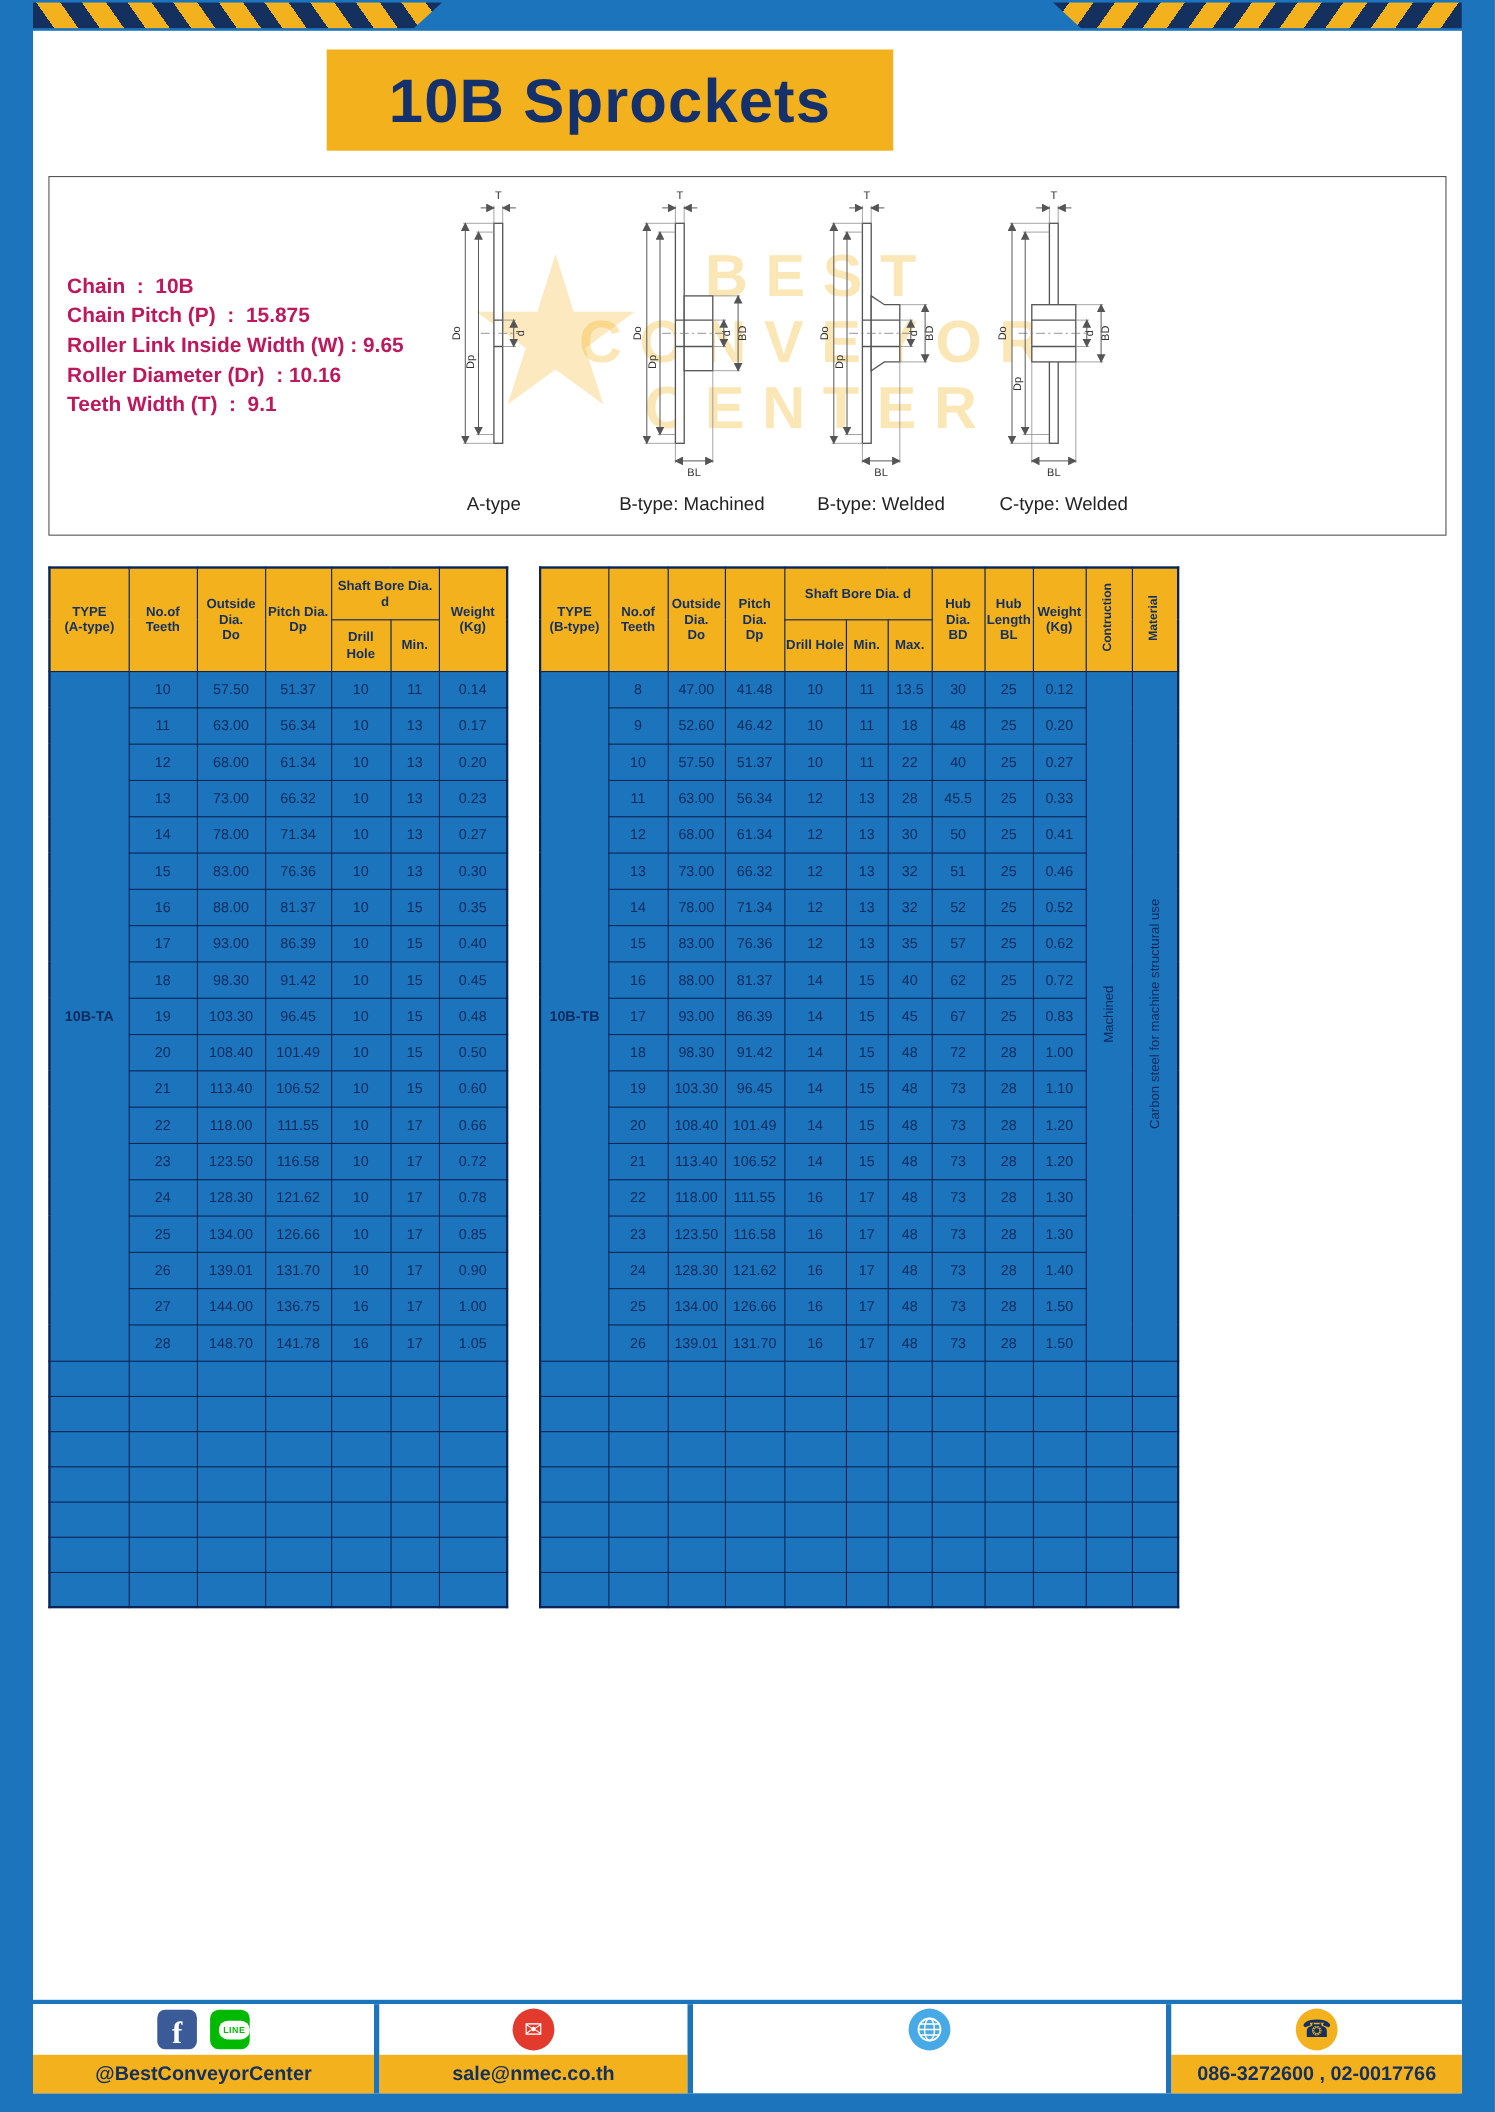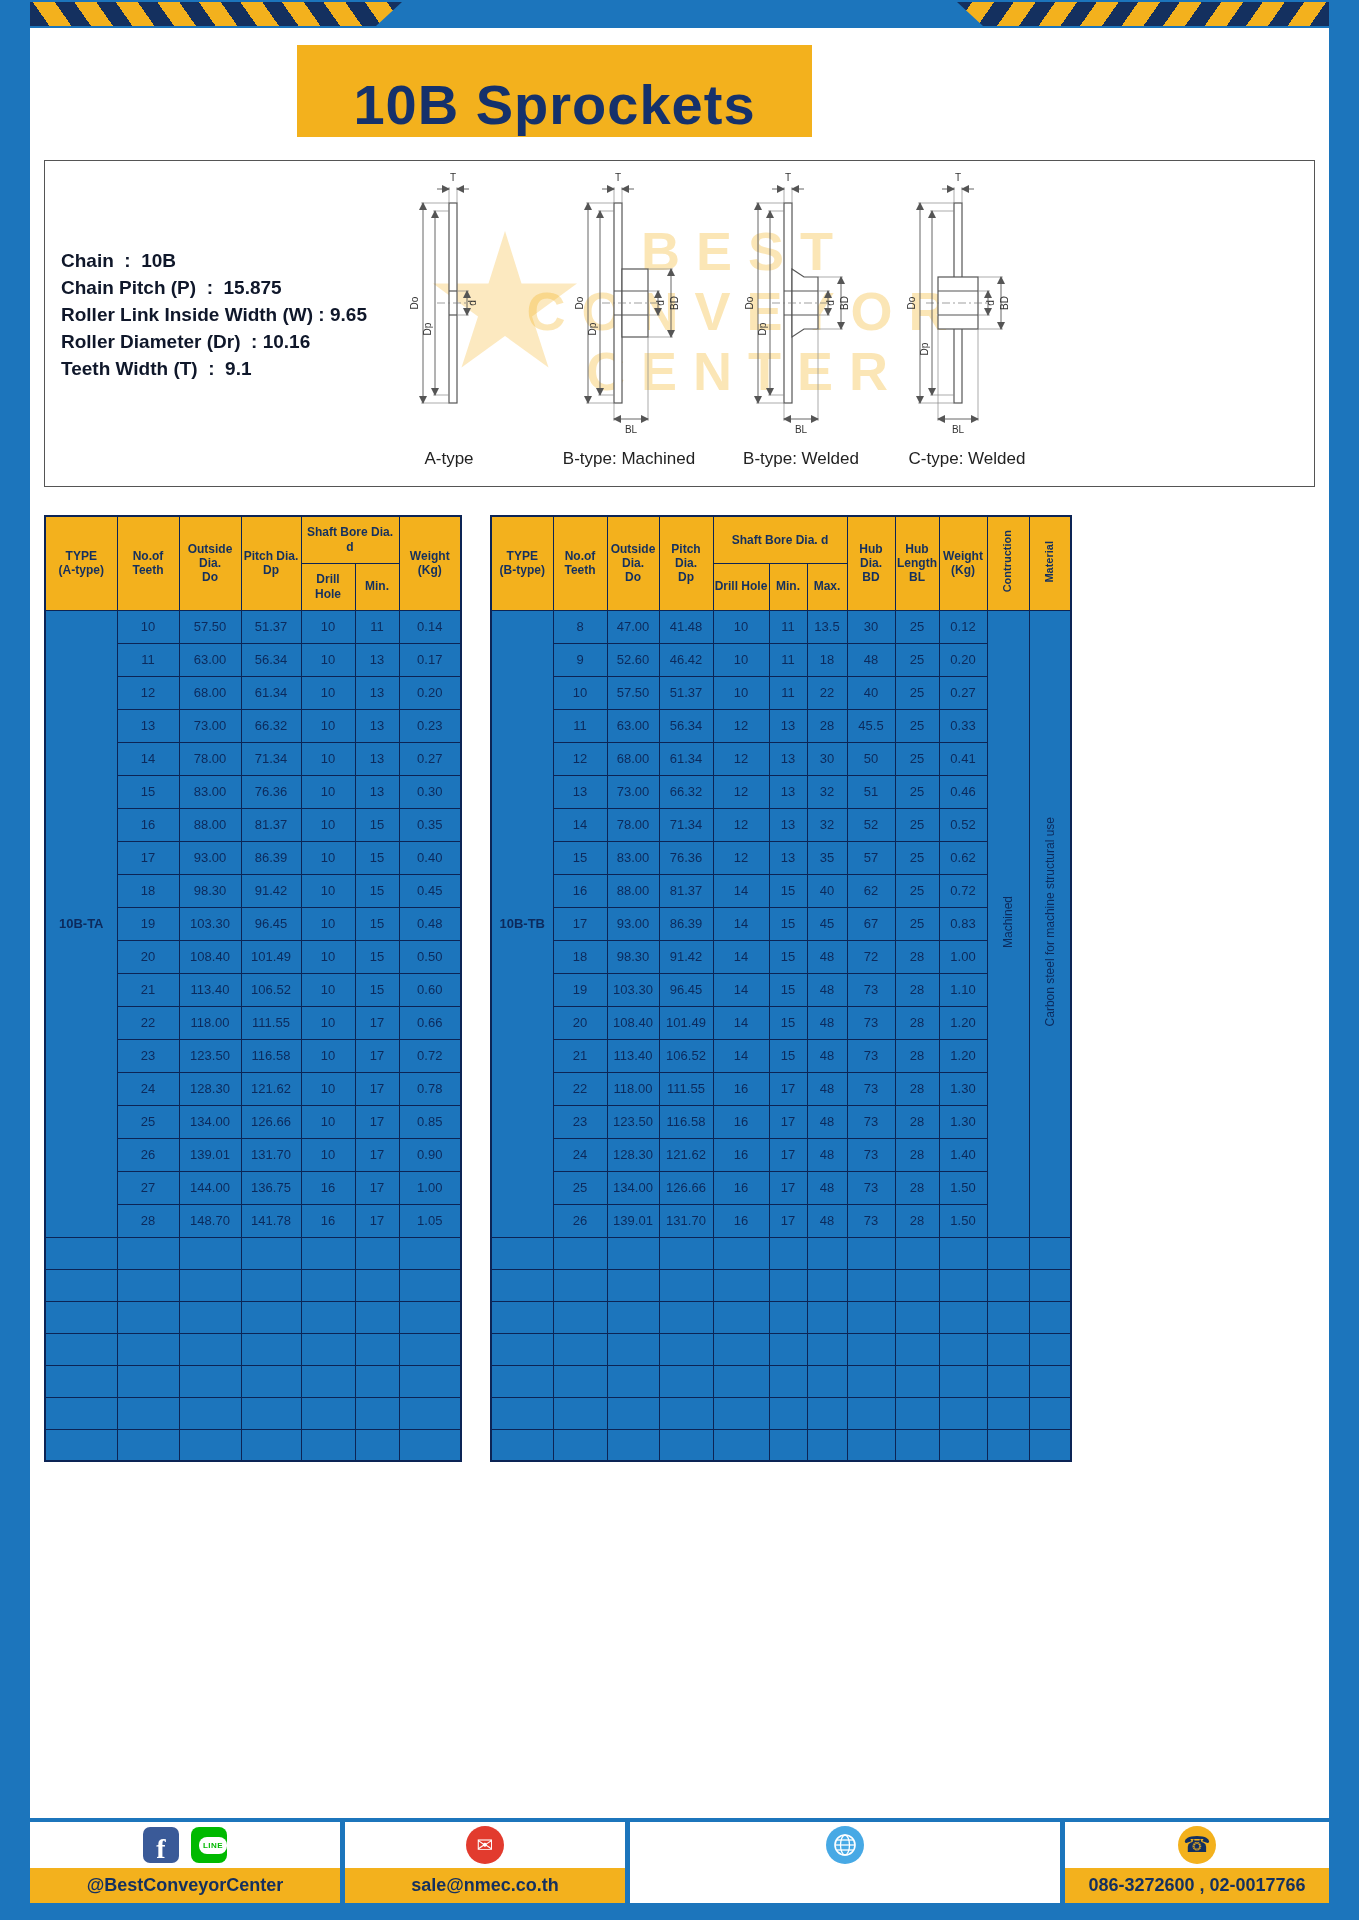--- a/index.html
+++ b/index.html
@@ -6,27 +6,27 @@
   body { font-family:"Liberation Sans", sans-serif; background:#d9d9d9; }
   .page { position:relative; width:1359px; height:1920px; background:#1c75bc; overflow:hidden; }
   .content { position:absolute; left:30px; right:30px; top:28px; bottom:17px; background:#ffffff; }
 
   
   .hazard { position:absolute; top:2px; height:24px; }
   .hazard-left  { left:30px;  width:372px; background:repeating-linear-gradient(55deg,#14305f 0 16px,#f3b11d 16px 34px); clip-path:polygon(0 0,100% 0,calc(100% - 26px) 100%,0 100%); }
   .hazard-right { right:30px; width:372px; background:repeating-linear-gradient(-55deg,#14305f 0 16px,#f3b11d 16px 34px); clip-path:polygon(0 0,100% 0,100% 100%,26px 100%); }
 
   
-  .title-banner { position:absolute; left:267px; top:17px; width:515px; height:92px; background:#f3b11d; display:flex; align-items:flex-end; justify-content:center; }
+  .title-banner { position:absolute; left:267px; top:17px; width:515px; height:92px; background:#f3b11d; display:flex; align-items:center; justify-content:center; }
   .title-banner h1 { font-size:56px; font-weight:800; color:#15316b; letter-spacing:1px; }
 
   
   .diagram-panel { position:absolute; left:14px; right:14px; top:132px; height:327px; border:1px solid #555; background:#fff; }
   .specs { position:absolute; left:16px; top:86px; }
-  .spec-line { font-size:19px; font-weight:700; color:#0f172a; line-height:27px; white-space:pre; }
+  .spec-line { font-size:19px; font-weight:700; color:#be185d; line-height:27px; white-space:pre; }
   .diagram-caption { position:absolute; top:288px; transform:translateX(-50%); font-size:17px; color:#222; white-space:nowrap; }
   .cap-a { left:404px; } .cap-bm { left:584px; } .cap-bw { left:756px; } .cap-cw { left:922px; }
   .watermark { position:absolute; left:420px; top:60px; width:560px; text-align:center; color:rgba(243,177,29,0.32); font-weight:800; letter-spacing:16px; line-height:60px; font-size:54px; pointer-events:none; }
   .wm-star { position:absolute; left:385px; top:70px; width:150px; height:150px; background:rgba(243,177,29,0.28); clip-path:polygon(50% 0%,61% 35%,98% 35%,68% 57%,79% 91%,50% 70%,21% 91%,32% 57%,2% 35%,39% 35%); }
   .diagram-svg { position:absolute; left:330px; top:8px; }
   .dimline { stroke:#555; stroke-width:0.9; }
   .extline { stroke:#888; stroke-width:0.7; }
   .part { fill:#ffffff; stroke:#555; stroke-width:1.2; }
   .cline { stroke:#777; stroke-width:0.7; stroke-dasharray:8 3 2 3; }
   .dimtext { font-size:10px; fill:#333; font-family:"Liberation Sans",sans-serif; }

